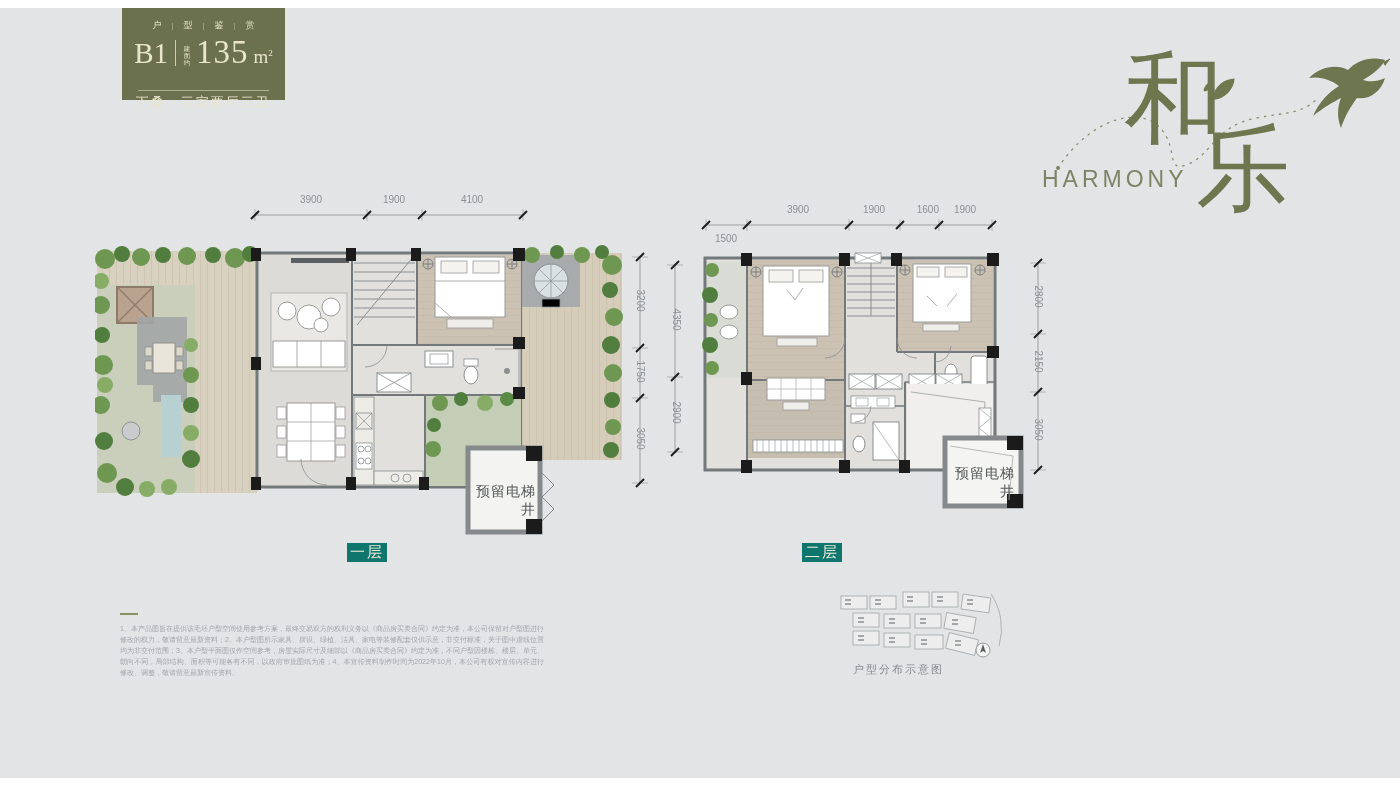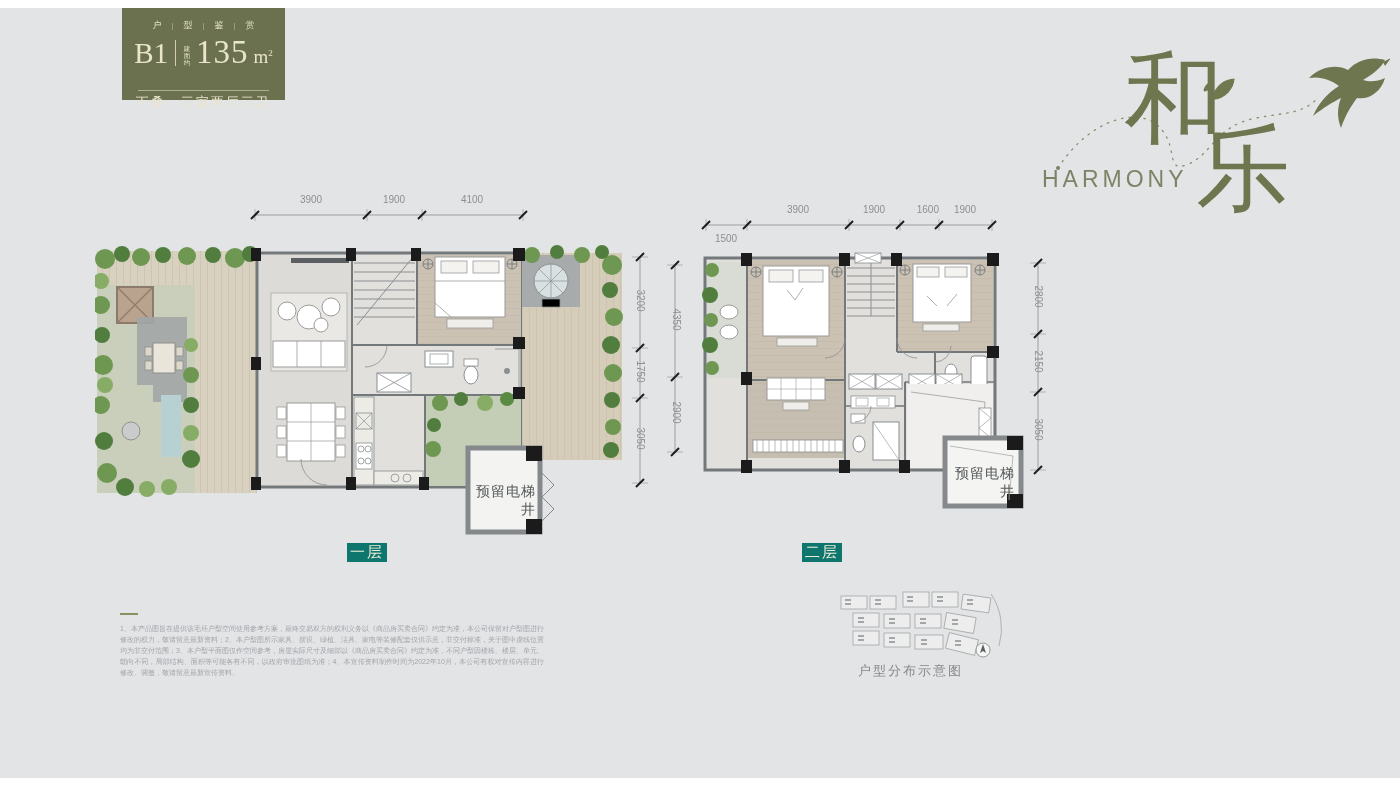--- a/index.html
+++ b/index.html
@@ -46,21 +46,21 @@
 
   
   .elev-label{position:absolute;width:64px;text-align:right;font-size:14px;color:#55585a;letter-spacing:1px;}
 
   
   .disc-rule{position:absolute;left:120px;top:613px;width:18px;height:2px;background:#8a9160;}
   .disclaimer{position:absolute;left:120px;top:623px;width:424px;font-size:7px;line-height:11px;color:#a2a6aa;
               text-align:justify;}
 
   
-  .siteplan-caption{position:absolute;left:853px;top:662px;width:110px;text-align:right;font-size:13px;
+  .siteplan-caption{position:absolute;left:853px;top:662px;width:110px;text-align:left;font-size:11px;
                     color:#85898b;letter-spacing:2px;}
   svg{display:block;}
 </style>
 </head>
 <body>
 
 <div id="stage">
   <div class="strip top"></div>
   <div class="strip bottom"></div>
 

